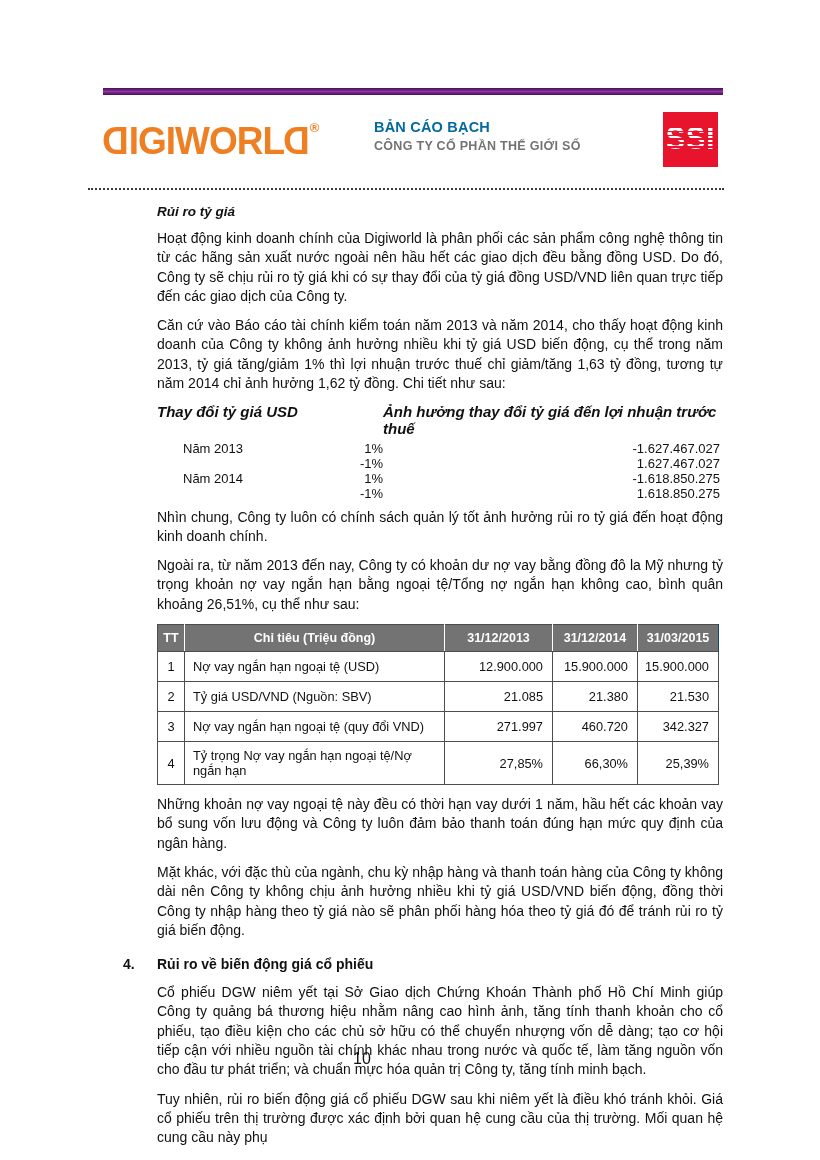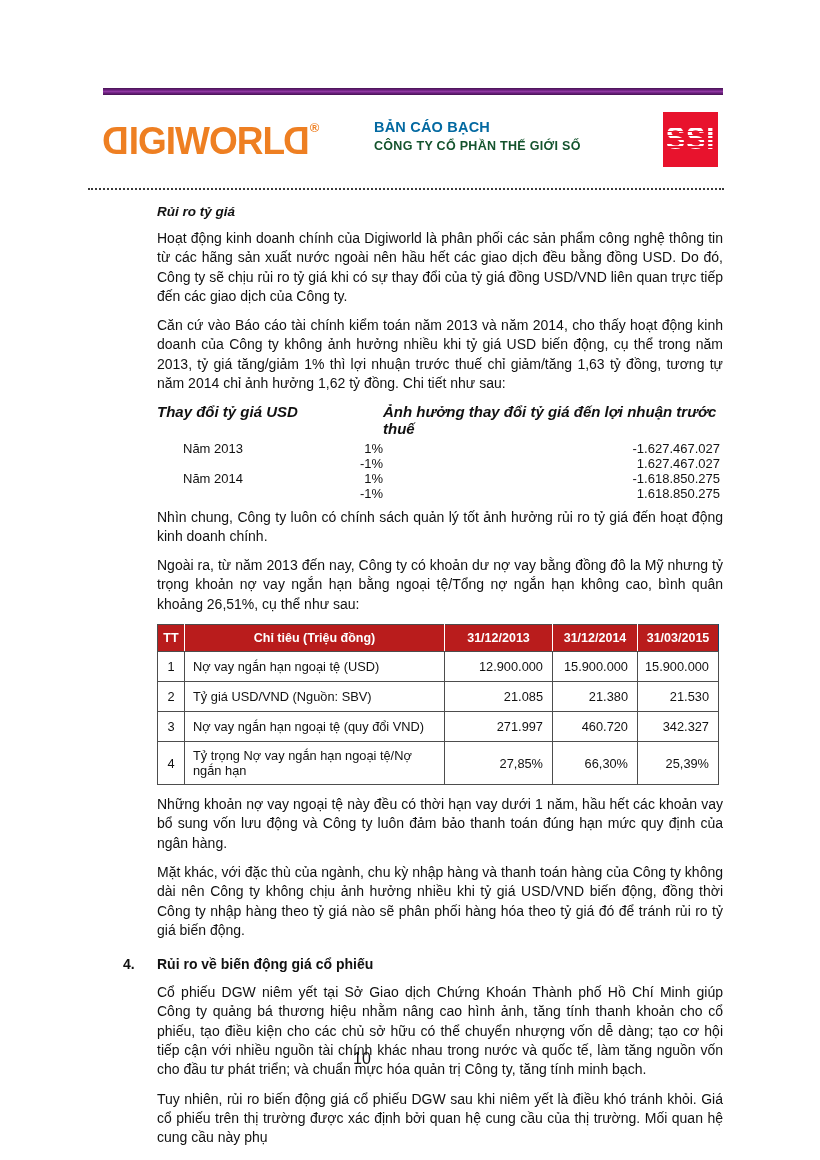--- a/index.html
+++ b/index.html
@@ -16,21 +16,21 @@
   .header-row{position:absolute;left:103px;top:110px;width:620px;height:62px;}
   .brand{
     position:absolute;left:0;top:10px;
     font-weight:bold;font-size:37px;letter-spacing:-1px;color:#ee7f22;
     transform:scaleY(1.04);transform-origin:left top;white-space:nowrap;
   }
   .brand .flip{display:inline-block;transform:scaleX(-1);}
   .brand .reg{font-size:13px;vertical-align:21px;letter-spacing:0;}
   .titles{position:absolute;left:271px;top:9px;width:300px;}
   .doc-title{font-size:14.5px;font-weight:bold;color:#0369a1;margin:0 0 4px 0;letter-spacing:.2px;}
-  .company-sub{font-size:12.5px;font-weight:bold;color:#14532d;letter-spacing:.3px;}
+  .company-sub{font-size:12.5px;font-weight:bold;color:#737373;letter-spacing:.3px;}
   .ssi{
     position:absolute;right:5px;top:2px;width:55px;height:55px;background:#e8132d;
     display:flex;align-items:center;justify-content:center;overflow:hidden;
   }
   .ssi .ssi-text{
     position:relative;color:#fff;font-weight:900;font-size:29px;letter-spacing:1px;
     transform:scaleY(1.05);
   }
   .ssi::after{
     content:"";position:absolute;inset:0;
@@ -58,21 +58,21 @@
   table.debt{
     border-collapse:collapse;width:561px;margin:4px 0 10px 0;
     font-size:12.8px;table-layout:fixed;
   }
   table.debt col.c-tt{width:27px;}
   table.debt col.c-label{width:260px;}
   table.debt col.c-v1{width:108px;}
   table.debt col.c-v2{width:85px;}
   table.debt col.c-v3{width:81px;}
   table.debt th{
-    background:#b91c1c;color:#ffffff;font-weight:bold;text-align:center;
+    background:#737373;color:#ffffff;font-weight:bold;text-align:center;
     border:1px solid #ffffff;border-top:1px solid #4d4d4d;border-bottom:1px solid #4d4d4d;
     padding:6px 2px;font-size:12.5px;
   }
   table.debt th:first-child{border-left:1px solid #4d4d4d;}
   table.debt th:last-child{border-right:1px solid #0c4a6e;}
   table.debt td{
     border:1px solid #4d4d4d;padding:6px 6px;height:17px;vertical-align:middle;
   }
   table.debt td.tt{text-align:center;}
   table.debt td.label{text-align:left;padding-left:8px;}

